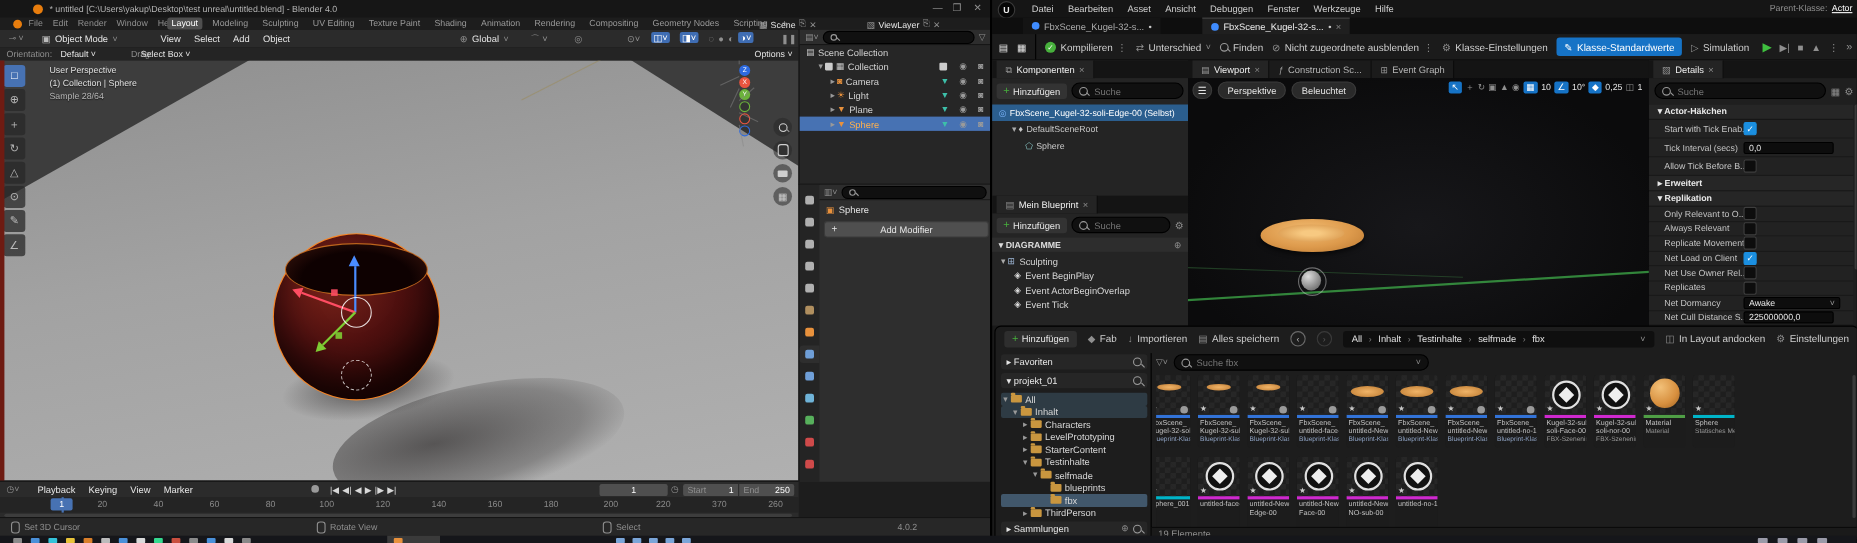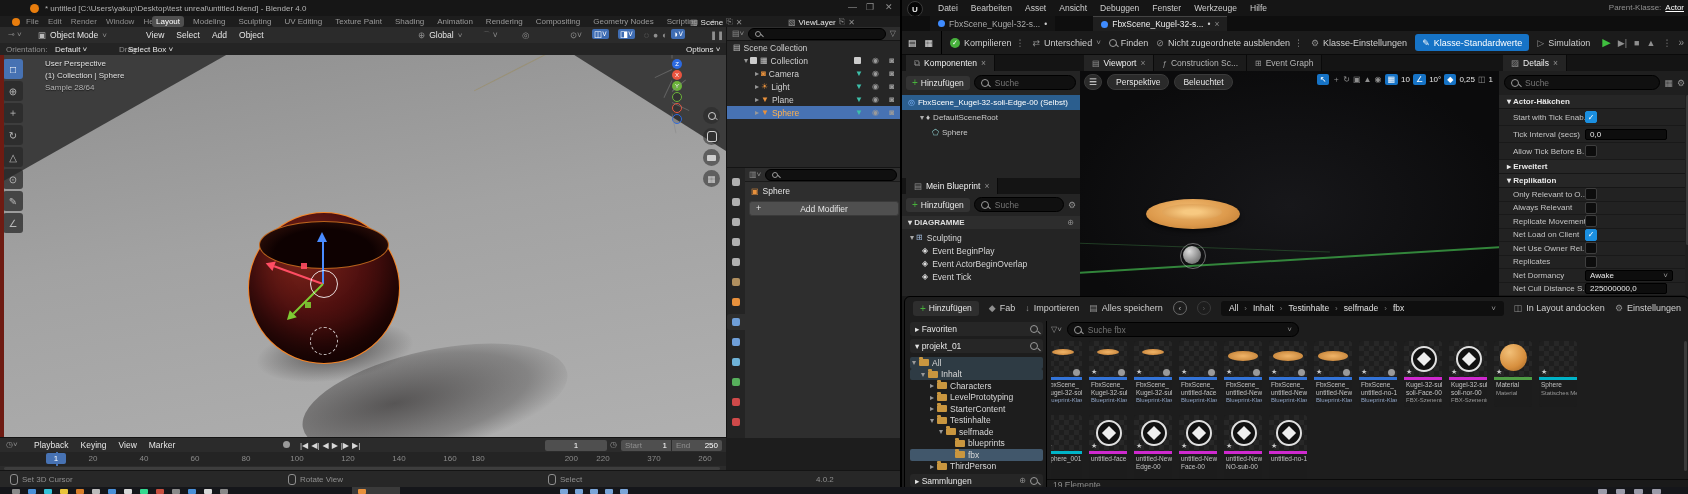--- a/index.html
+++ b/index.html
@@ -350,22 +350,22 @@
       <div class="abs" style="left:0;top:14px;width:726px;height:14px;background:#242424;">
         <div id="b-ticks">
             <div class="abs t8" style="left: 83px; top: 2px; width: 20px; text-align: center; color: rgb(138, 138, 138);">20</div>
             <div class="abs t8" style="left: 134px; top: 2px; width: 20px; text-align: center; color: rgb(138, 138, 138);">40</div>
             <div class="abs t8" style="left: 185px; top: 2px; width: 20px; text-align: center; color: rgb(138, 138, 138);">60</div>
             <div class="abs t8" style="left: 236px; top: 2px; width: 20px; text-align: center; color: rgb(138, 138, 138);">80</div>
             <div class="abs t8" style="left: 287px; top: 2px; width: 20px; text-align: center; color: rgb(138, 138, 138);">100</div>
             <div class="abs t8" style="left: 338px; top: 2px; width: 20px; text-align: center; color: rgb(138, 138, 138);">120</div>
             <div class="abs t8" style="left: 389px; top: 2px; width: 20px; text-align: center; color: rgb(138, 138, 138);">140</div>
             <div class="abs t8" style="left: 440px; top: 2px; width: 20px; text-align: center; color: rgb(138, 138, 138);">160</div>
-            <div class="abs t8" style="left: 468px; top: 2px; width: 20px; text-align: center; color: rgb(138, 138, 138);">180</div>
-            <div class="abs t8" style="left: 542px; top: 2px; width: 20px; text-align: right; color: rgb(138, 138, 138); margin-left: 16px;">200</div>
+            <div class="abs t8" style="left: 491px; top: 2px; width: 20px; text-align: center; color: rgb(138, 138, 138);">180</div>
+            <div class="abs t8" style="left: 542px; top: 2px; width: 20px; text-align: right; color: rgb(138, 138, 138);">200</div>
             <div class="abs t8" style="left: 593px; top: 2px; width: 20px; text-align: center; color: rgb(138, 138, 138);">220</div>
             <div class="abs t8" style="left: 644px; top: 2px; width: 20px; text-align: center; color: rgb(138, 138, 138);">370</div>
             <div class="abs t8" style="left: 695px; top: 2px; width: 20px; text-align: center; color: rgb(138, 138, 138);">260</div>
           </div>
         <div class="abs" style="left:56px;top:0;width:1.5px;height:14px;background:#4772b3;"></div>
         <div class="abs row" style="left:46px;top:1px;width:20px;height:11px;background:#4772b3;border-radius:2px;justify-content:center;">
           <span class="t8 wh">1</span>
         </div>
       </div>
       <div class="abs" style="left:4px;top:29px;width:716px;height:3px;background:#3d3d3d;border-radius:2px;"></div>

